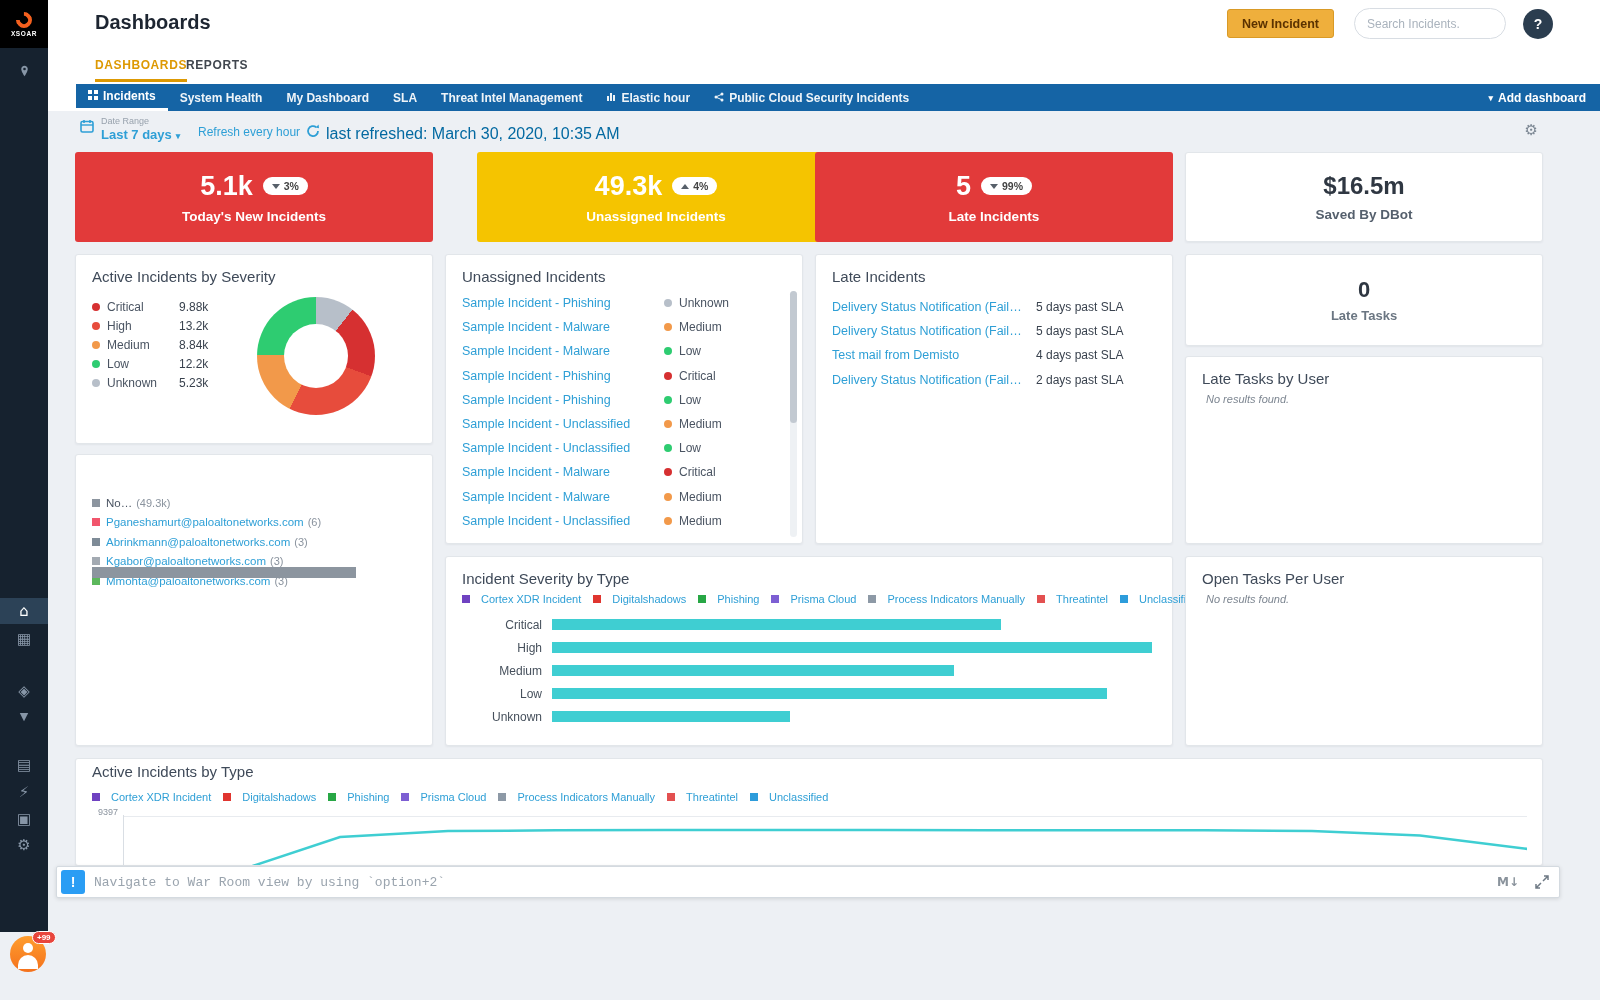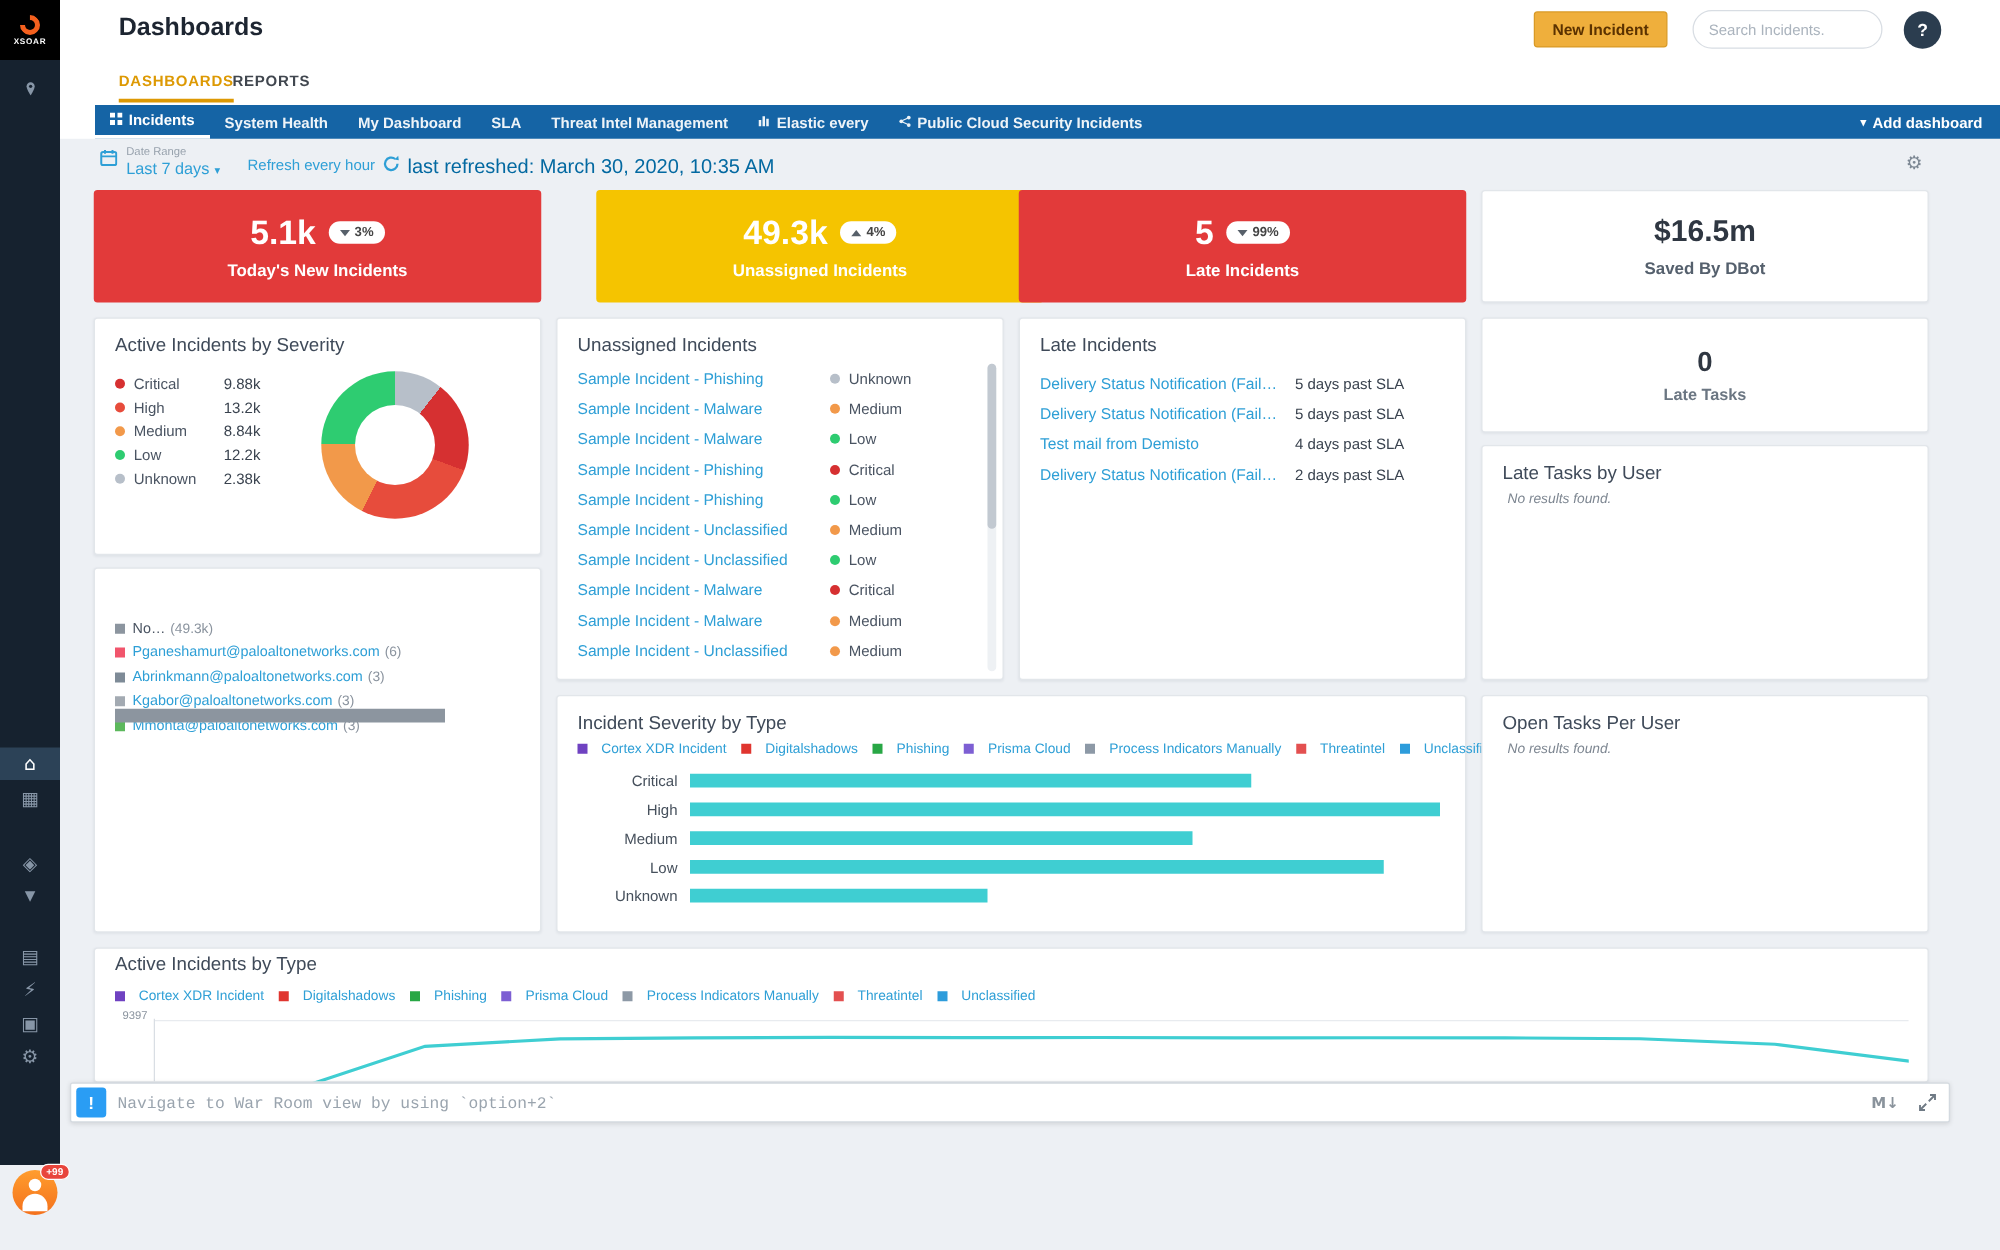--- a/index.html
+++ b/index.html
@@ -30,21 +30,21 @@
   
   .bluenav{position:absolute;left:76px;top:84px;width:1524px;height:27px;background:#1564a5;display:flex;align-items:stretch;color:#fff;z-index:3}
   .nav-item{display:flex;align-items:center;gap:5px;padding:0 12px;font-size:12px;font-weight:bold;cursor:pointer;opacity:.93;white-space:nowrap}
   .nav-item.active{border-bottom:3px solid #fff;opacity:1}
   .nav-add{margin-left:auto;display:flex;align-items:center;gap:5px;padding:0 14px;font-size:12px;font-weight:bold;cursor:pointer}
 
   
   .toolrow{position:absolute;left:76px;top:112px;width:1524px;height:40px}
   .daterange{position:absolute;left:4px;top:4px;display:flex;align-items:flex-start;gap:7px;cursor:pointer}
   .dr-label{font-size:9px;color:#98a2ad;margin-bottom:1px}
-  .dr-value{font-size:13px;font-weight:normal;color:#2e9fd6}
+  .dr-value{font-size:13px;font-weight:bold;color:#2e9fd6}
   .dr-value .caret{font-size:9px;margin-left:4px}
   .refresh-link{position:absolute;left:122px;top:13px;font-size:12px;color:#2e9fd6;cursor:pointer}
   .refresh-ic{position:absolute;left:230px;top:12px;cursor:pointer}
   .lastref{position:absolute;left:250px;top:13px;font-size:16px;color:#0369a1}
   .gear{position:absolute;right:62px;top:9px;font-size:15px;color:#7c8793;cursor:pointer;font-family:"DejaVu Sans",sans-serif}
 
   
   .card{position:absolute;background:#fff;border:1px solid #e2e6ea;border-radius:3px;box-shadow:0 1px 2px rgba(31,45,61,.06)}
   .card-title{font-size:15px;color:#3f4a59;padding:13px 16px 0}
 
@@ -183,21 +183,21 @@
     </div>
   <div class="nav-item">
       <span>Threat Intel Management</span>
     </div>
   <div class="nav-item">
     <span><svg width="10" height="10" viewBox="0 0 10 10">
           <rect x="1" y="4" width="2" height="5" fill="#fff"></rect>
           <rect x="4" y="1" width="2" height="8" fill="#fff"></rect>
           <rect x="7" y="3" width="2" height="6" fill="#fff"></rect>
         </svg></span>
-    <span>Elastic every</span>
+    <span>Elastic hour</span>
   </div>
   <div class="nav-item">
     <span><svg width="10" height="10" viewBox="0 0 10 10">
           <circle cx="8" cy="2" r="1.5" fill="#fff"></circle>
           <circle cx="2" cy="5" r="1.5" fill="#fff"></circle>
           <circle cx="8" cy="8" r="1.5" fill="#fff"></circle>
           <path d="M3 4.4L7 2.6M3 5.6L7 7.4" stroke="#fff" stroke-width="1"></path>
         </svg></span>
     <span>Public Cloud Security Incidents</span>
   </div>
@@ -284,21 +284,21 @@
         <span class="sev-val">8.84k</span>
       </div>
     <div class="sev-row">
         <span class="dot" style="background: rgb(46, 204, 113);"></span>
         <span class="sev-name">Low</span>
         <span class="sev-val">12.2k</span>
       </div>
     <div class="sev-row">
         <span class="dot" style="background: rgb(183, 191, 201);"></span>
         <span class="sev-name">Unknown</span>
-        <span class="sev-val">2.38k</span>
+        <span class="sev-val">5.23k</span>
       </div>
   </div>
   <div class="donut" style="background: conic-gradient(rgb(183, 191, 201) 0deg, rgb(183, 191, 201) 38.2deg, rgb(214, 48, 49) 38.2deg, rgb(214, 48, 49) 110.2deg, rgb(231, 76, 60) 110.2deg, rgb(231, 76, 60) 206.5deg, rgb(242, 153, 74) 206.5deg, rgb(242, 153, 74) 271deg, rgb(46, 204, 113) 271deg, rgb(46, 204, 113) 360deg);">
       <div class="donut-hole"></div>
     </div>
 </div>
 
 <div class="card" style="left:445px;top:254px;width:358px;height:290px">
   <div class="card-title">Unassigned Incidents</div>
   <div class="u-list">

